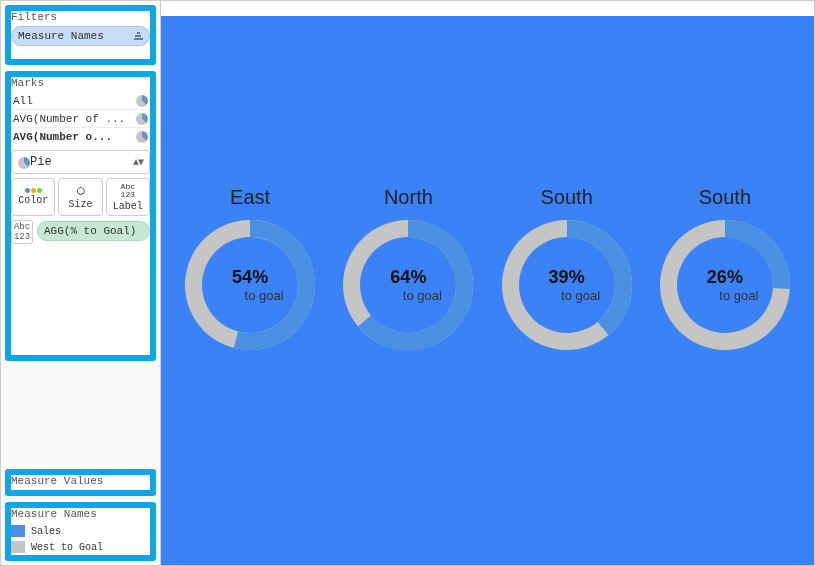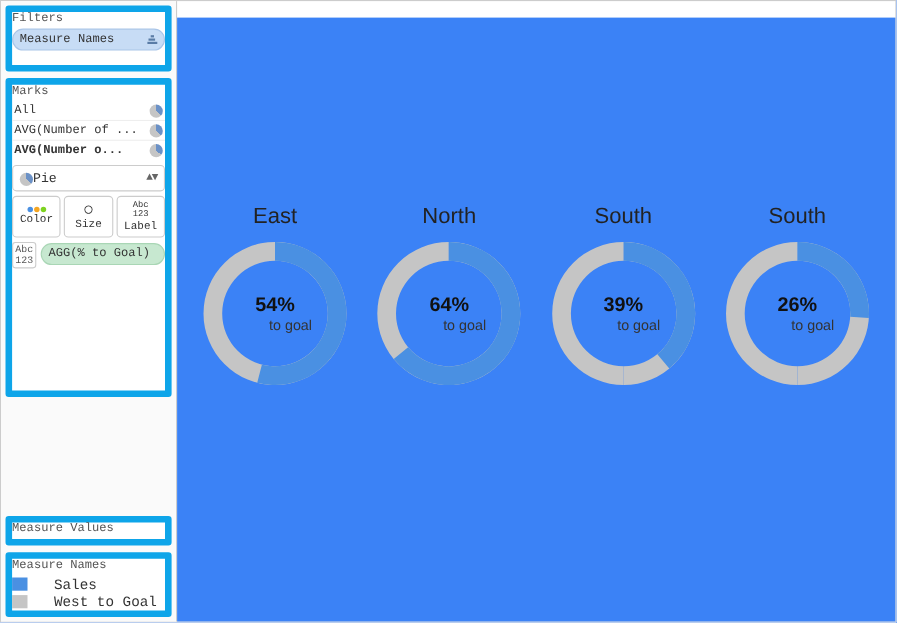--- a/index.html
+++ b/index.html
@@ -90,21 +90,21 @@
     border:1px solid #ccc; border-radius:4px; height:38px;
     display:flex; flex-direction:column; align-items:center; justify-content:center;
     font-size:10px; background:#fff; cursor:pointer; gap:2px;
   }
   .shelf-btn .ic { font-size:12px; line-height:1; }
   .shelf-pill-row { display:flex; align-items:center; gap:4px; margin-top:4px;}
   .abc123 {
     font-size:9px; width:22px; text-align:center; color:#555;
     border:1px solid #ccc; border-radius:3px; padding:1px 0;
   }
-  .legend-row { display:flex; align-items:center; gap:24px; height:16px; font-size:13px; }
+  .legend-row { display:flex; align-items:center; gap:6px; height:16px; font-size:10px; }
   .legend-sw { width:14px; height:12px; }
   .canvas {
     flex:1; position:relative; background:#3b82f6;margin-top:15px;
   }
   .donut-row {
     position:absolute; left:0; right:0; top:170px;
     display:flex; justify-content:space-around; padding: 0 10px;
   }
   .donut-cell { width:150px; display:flex; flex-direction:column; align-items:center; }
   .donut-title { font-size:20px; font-weight:400; color:#222; margin-bottom:6px; }

